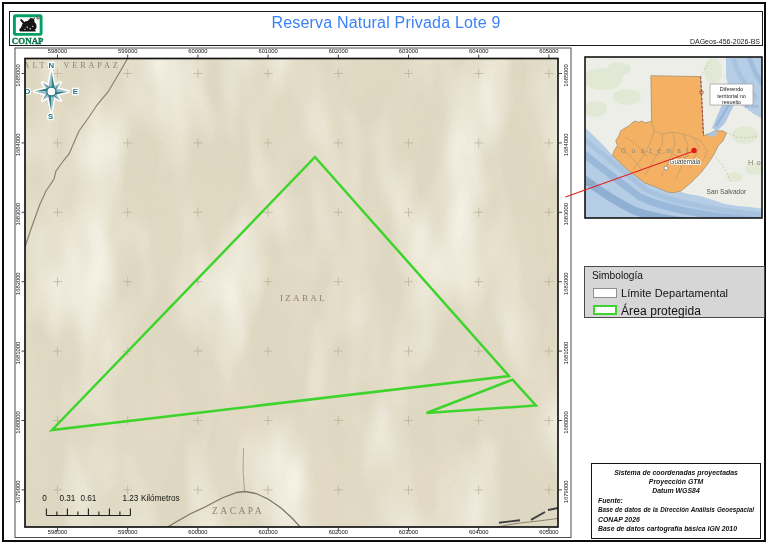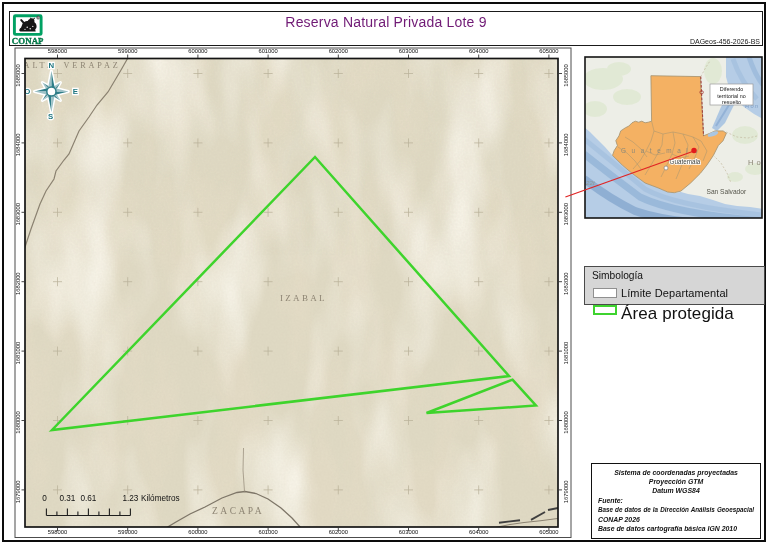--- a/index.html
+++ b/index.html
@@ -1,26 +1,26 @@
 <!DOCTYPE html>
 <html><head>
 <meta charset="utf-8">
 <style>
   html,body{margin:0;padding:0;}
   body{width:768px;height:544px;position:relative;background:#ffffff;font-family:"Liberation Sans",sans-serif;overflow:hidden;}
   .pageborder{position:absolute;left:2px;top:2px;width:764px;height:540px;border:2px solid #0c0c0c;box-sizing:border-box;}
   .header{position:absolute;left:9px;top:11px;width:754px;height:35px;border:1px solid #1a1a1a;box-sizing:border-box;background:#fff;}
-  .title{position:absolute;left:0;right:0;top:1.5px;text-align:center;color:#701a75;font-size:14px;letter-spacing:.2px;}
+  .title{position:absolute;left:0;right:0;top:1.5px;text-align:center;color:#3b82f6;font-size:16px;letter-spacing:.2px;}
   .dageos{position:absolute;right:2px;bottom:0px;font-size:7px;color:#222;}
-  .legend{position:absolute;left:584px;top:266px;width:181px;height:39px;background:#d6d6d6;border:1.4px solid #4a4a4a;box-sizing:border-box;}
+  .legend{position:absolute;left:584px;top:266px;width:181px;height:52px;background:#d6d6d6;border:1.4px solid #4a4a4a;box-sizing:border-box;}
   .legend .ltitle{position:absolute;left:7px;top:3px;font-size:10.2px;color:#111;}
   .sw1{position:absolute;left:8px;top:21px;width:23.5px;height:10.3px;background:#fff;border:1px solid #909090;box-sizing:border-box;}
   .sw2{position:absolute;left:8px;top:38px;width:23.5px;height:10.3px;background:#fff;border:2px solid #3ed32f;box-sizing:border-box;}
   .ll1{position:absolute;left:36px;top:19.5px;font-size:11px;color:#111;letter-spacing:0.1px;}
-  .ll2{position:absolute;left:36px;top:36.5px;font-size:17px;color:#111;letter-spacing:0.1px;}
+  .ll2{position:absolute;left:36px;top:36.5px;font-size:12px;color:#111;letter-spacing:0.1px;}
   .infobox{position:absolute;left:591px;top:463px;width:170px;height:76px;border:1.4px solid #111;box-sizing:border-box;background:#fff;font-size:6.9px;font-weight:bold;font-style:italic;color:#111;line-height:9.4px;padding:3.5px 6px;white-space:nowrap;}
   .ijx{text-align:justify;text-align-last:justify;white-space:nowrap;font-size:6.3px;}
   .ic{text-align:center;}
   svg{position:absolute;left:0;top:0;}
 </style>
 </head>
 <body>
 <div class="pageborder"></div>
 <div class="header">
   <div class="title">Reserva Natural Privada Lote 9</div>

